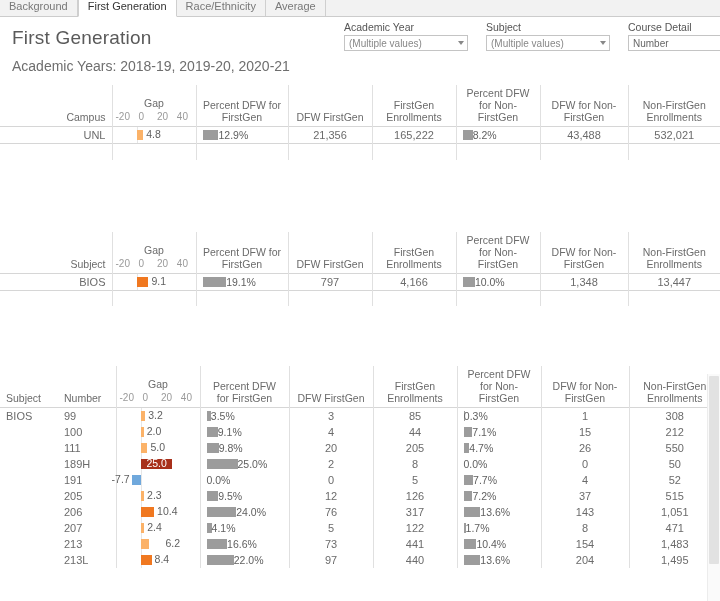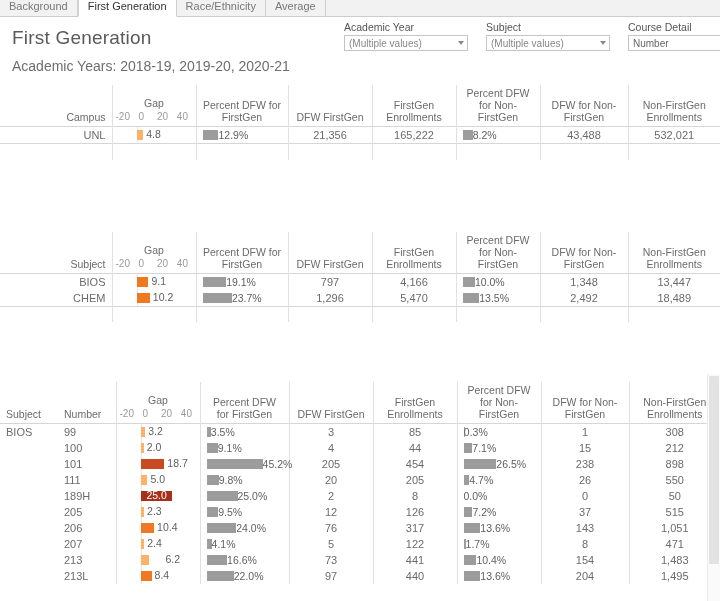--- a/index.html
+++ b/index.html
@@ -359,46 +359,20 @@
           <td class="num">4,166</td>
           <td class="pctcell">
             <div class="pctbox">
               <div class="pbar" style="width: 12.4px; background: rgb(156, 156, 156);"></div>
               <span class="plabel">10.0%</span>
             </div>
           </td>
           <td class="num">1,348</td>
           <td class="num">13,447</td>
         </tr>
-        <tr>
-          <td class="rlab nolinel">CHEM</td>
-          <td class="gapcell">
-            <div class="gapbox">
-              <div class="zeroline" style="left: 24.7059px;"></div>
-              <div class="gbar" style="left: 24.7059px; width: 12.6px; background: rgb(240, 120, 32);"></div>
-              <div class="glabel" style="left: 40.3059px;">10.2</div>
-            </div>
-          </td>
-          <td class="pctcell">
-            <div class="pctbox">
-              <div class="pbar" style="width: 29.388px; background: rgb(156, 156, 156);"></div>
-              <span class="plabel">23.7%</span>
-            </div>
-          </td>
-          <td class="num">1,296</td>
-          <td class="num">5,470</td>
-          <td class="pctcell">
-            <div class="pctbox">
-              <div class="pbar" style="width: 16.74px; background: rgb(156, 156, 156);"></div>
-              <span class="plabel">13.5%</span>
-            </div>
-          </td>
-          <td class="num">2,492</td>
-          <td class="num">18,489</td>
-        </tr>
         <tr class="spacer-row rule-top">
           <td class="nolinel"></td>
           <td></td>
           <td></td>
           <td></td>
           <td></td>
           <td></td>
           <td></td>
           <td></td>
         </tr>
@@ -492,47 +466,20 @@
             <div class="pctbox">
               <div class="pbar" style="width: 8.804px; background: rgb(156, 156, 156);"></div>
               <span class="plabel">7.1%</span>
             </div>
           </td>
           <td class="num">15</td>
           <td class="num">212</td>
         </tr>
         <tr>
           <td class="llab nolinel"></td>
-          <td class="llab nolinel">101</td>
-          <td class="gapcell">
-            <div class="gapbox">
-              <div class="zeroline" style="left: 24.7059px;"></div>
-              <div class="gbar" style="left: 24.7059px; width: 23.1px; background: rgb(199, 74, 32);"></div>
-              <div class="glabel" style="left: 50.8059px;">18.7</div>
-            </div>
-          </td>
-          <td class="pctcell">
-            <div class="pctbox">
-              <div class="pbar" style="width: 56.048px; background: rgb(156, 156, 156);"></div>
-              <span class="plabel">45.2%</span>
-            </div>
-          </td>
-          <td class="num">205</td>
-          <td class="num">454</td>
-          <td class="pctcell">
-            <div class="pctbox">
-              <div class="pbar" style="width: 32.86px; background: rgb(156, 156, 156);"></div>
-              <span class="plabel">26.5%</span>
-            </div>
-          </td>
-          <td class="num">238</td>
-          <td class="num">898</td>
-        </tr>
-        <tr>
-          <td class="llab nolinel"></td>
           <td class="llab nolinel">111</td>
           <td class="gapcell">
             <div class="gapbox">
               <div class="zeroline" style="left: 24.7059px;"></div>
               <div class="gbar" style="left: 24.7059px; width: 6.17647px; background: rgb(251, 178, 104);"></div>
               <div class="glabel" style="left: 33.8824px;">5.0</div>
             </div>
           </td>
           <td class="pctcell">
             <div class="pctbox">
@@ -570,20 +517,47 @@
           <td class="num">2</td>
           <td class="num">8</td>
           <td class="pctcell">
             <div class="pctbox">
               <div class="pbar" style="width: 0px; background: rgb(156, 156, 156);"></div>
               <span class="plabel" style="margin-left: 0px;">0.0%</span>
             </div>
           </td>
           <td class="num">0</td>
           <td class="num">50</td>
+        </tr>
+        <tr>
+          <td class="llab nolinel"></td>
+          <td class="llab nolinel">191</td>
+          <td class="gapcell">
+            <div class="gapbox">
+              <div class="zeroline" style="left: 24.7059px;"></div>
+              <div class="gbar" style="left: 15.1941px; width: 9.51176px; background: rgb(111, 168, 220);"></div>
+              <div class="glabel" style="left: 13.1941px; transform: translateX(-100%);">-7.7</div>
+            </div>
+          </td>
+          <td class="pctcell">
+            <div class="pctbox">
+              <div class="pbar" style="width: 0px; background: rgb(156, 156, 156);"></div>
+              <span class="plabel" style="margin-left: 0px;">0.0%</span>
+            </div>
+          </td>
+          <td class="num">0</td>
+          <td class="num">5</td>
+          <td class="pctcell">
+            <div class="pctbox">
+              <div class="pbar" style="width: 9.548px; background: rgb(156, 156, 156);"></div>
+              <span class="plabel">7.7%</span>
+            </div>
+          </td>
+          <td class="num">4</td>
+          <td class="num">52</td>
         </tr>
         <tr>
           <td class="llab nolinel"></td>
           <td class="llab nolinel">205</td>
           <td class="gapcell">
             <div class="gapbox">
               <div class="zeroline" style="left: 24.7059px;"></div>
               <div class="gbar" style="left: 24.7059px; width: 2.84118px; background: rgb(251, 178, 104);"></div>
               <div class="glabel" style="left: 30.5471px;">2.3</div>
             </div>

